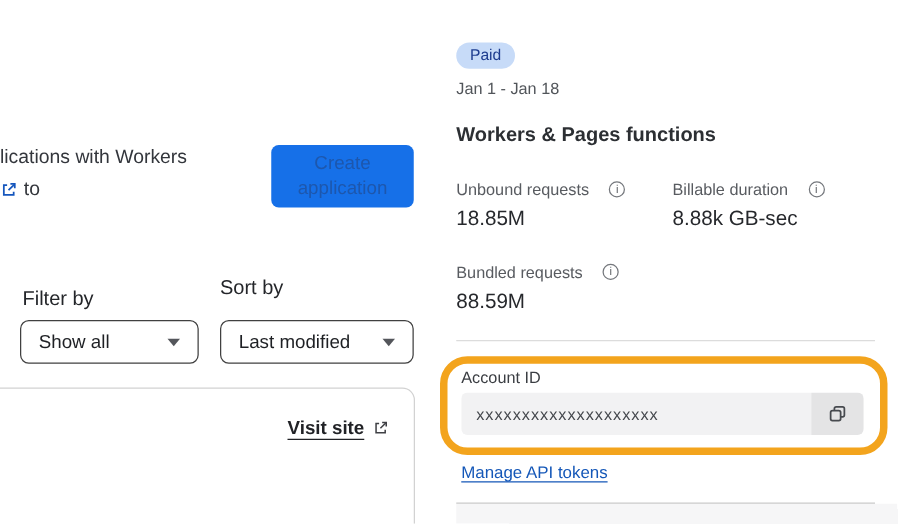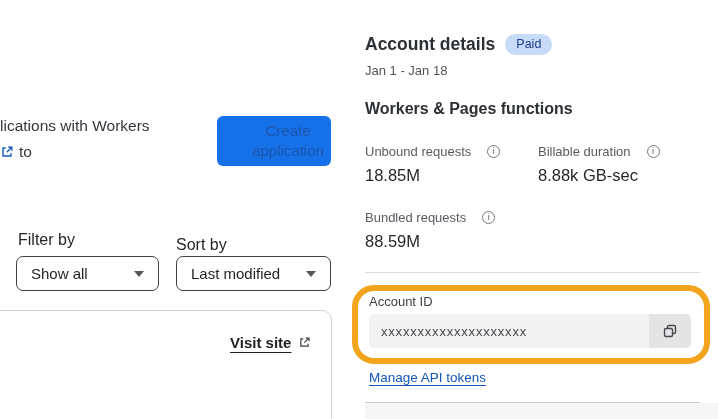--- a/index.html
+++ b/index.html
@@ -12,30 +12,30 @@
   .abs { position:absolute; }
 
   
   .intro-line1 { left:0; top:117px; font-size:15.5px; color:#33363c; white-space:nowrap; }
   .intro-line2 { left:0; top:143px; font-size:15.5px; color:#33363c; white-space:nowrap; display:flex; align-items:center; gap:5px; }
   .doc-link { color:#1556bd; text-decoration:underline; text-underline-offset:3px; cursor:pointer; }
   .ext-icon-blue { color:#1556bd; display:inline-flex; }
   .create-btn {
     left:217px; top:116px; width:114px; height:50px;
     background:#1670e8; border:none; border-radius:6px;
-    display:flex; align-items:center; justify-content:flex-end;
+    display:flex; align-items:center; justify-content:center;
     cursor:pointer;
   }
   .create-btn span {
     width:86px; text-align:center; font-size:15px; line-height:20px;
     color:#1d57ad; font-family:"Liberation Sans", sans-serif;
   }
   .ctl-label { font-size:16px; color:#24262a; }
   .filter-label { left:18px; top:231px; }
-  .sort-label { left:176px; top:222px;margin-top:14px; }
+  .sort-label { left:176px; top:222px; }
   .select {
     top:256px; height:35px; background:#fff;
     border:1px solid #404040; border-radius:7px;
     display:flex; align-items:center; padding:0 14px;
     font-size:15px; color:#1e2024; cursor:pointer;
   }
   .select-filter { left:16px; width:143px; }
   .select-sort { left:176px; width:155px;text-align:right; }
   .select .caret {
     margin-left:auto; width:0; height:0;
@@ -141,21 +141,20 @@
     <span class="ext-icon-dark">
       <svg viewBox="0 0 16 16" width="13" height="13" fill="none" stroke="currentColor" stroke-width="1.5">
         <path d="M6.5 3.5H3.5v9h9V9.5"></path>
           <path d="M9.5 2.5h4v4"></path>
           <path d="M13 3L7.8 8.2"></path>
       </svg>
     </span>
   </div>
 
   <div class="abs rp-title-row">
-    <span class="rp-title">Account details</span>
     <span class="paid-badge">Paid</span>
   </div>
   <div class="abs date-range">Jan 1 - Jan 18</div>
   <div class="abs section-title">Workers &amp; Pages functions</div>
 
   <div class="abs metric-label m1l">
     <span>Unbound requests</span>
     <i class="info-icon">i</i>
   </div>
   <div class="abs metric-value m1v">18.85M</div>

